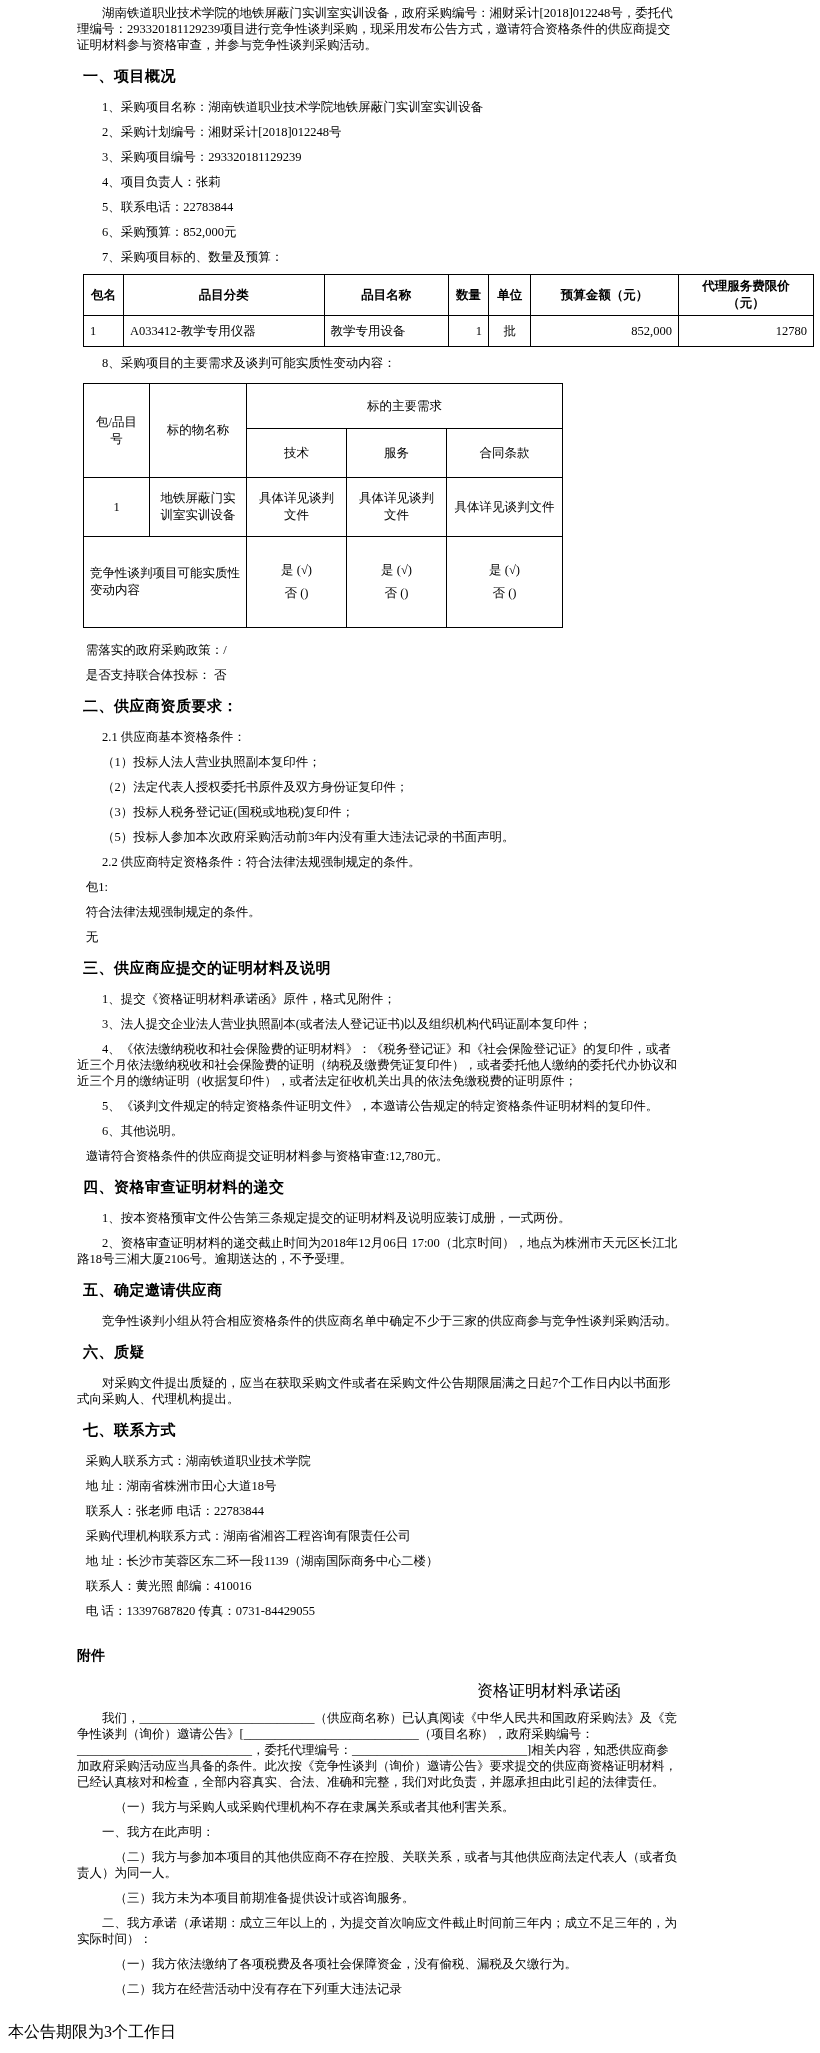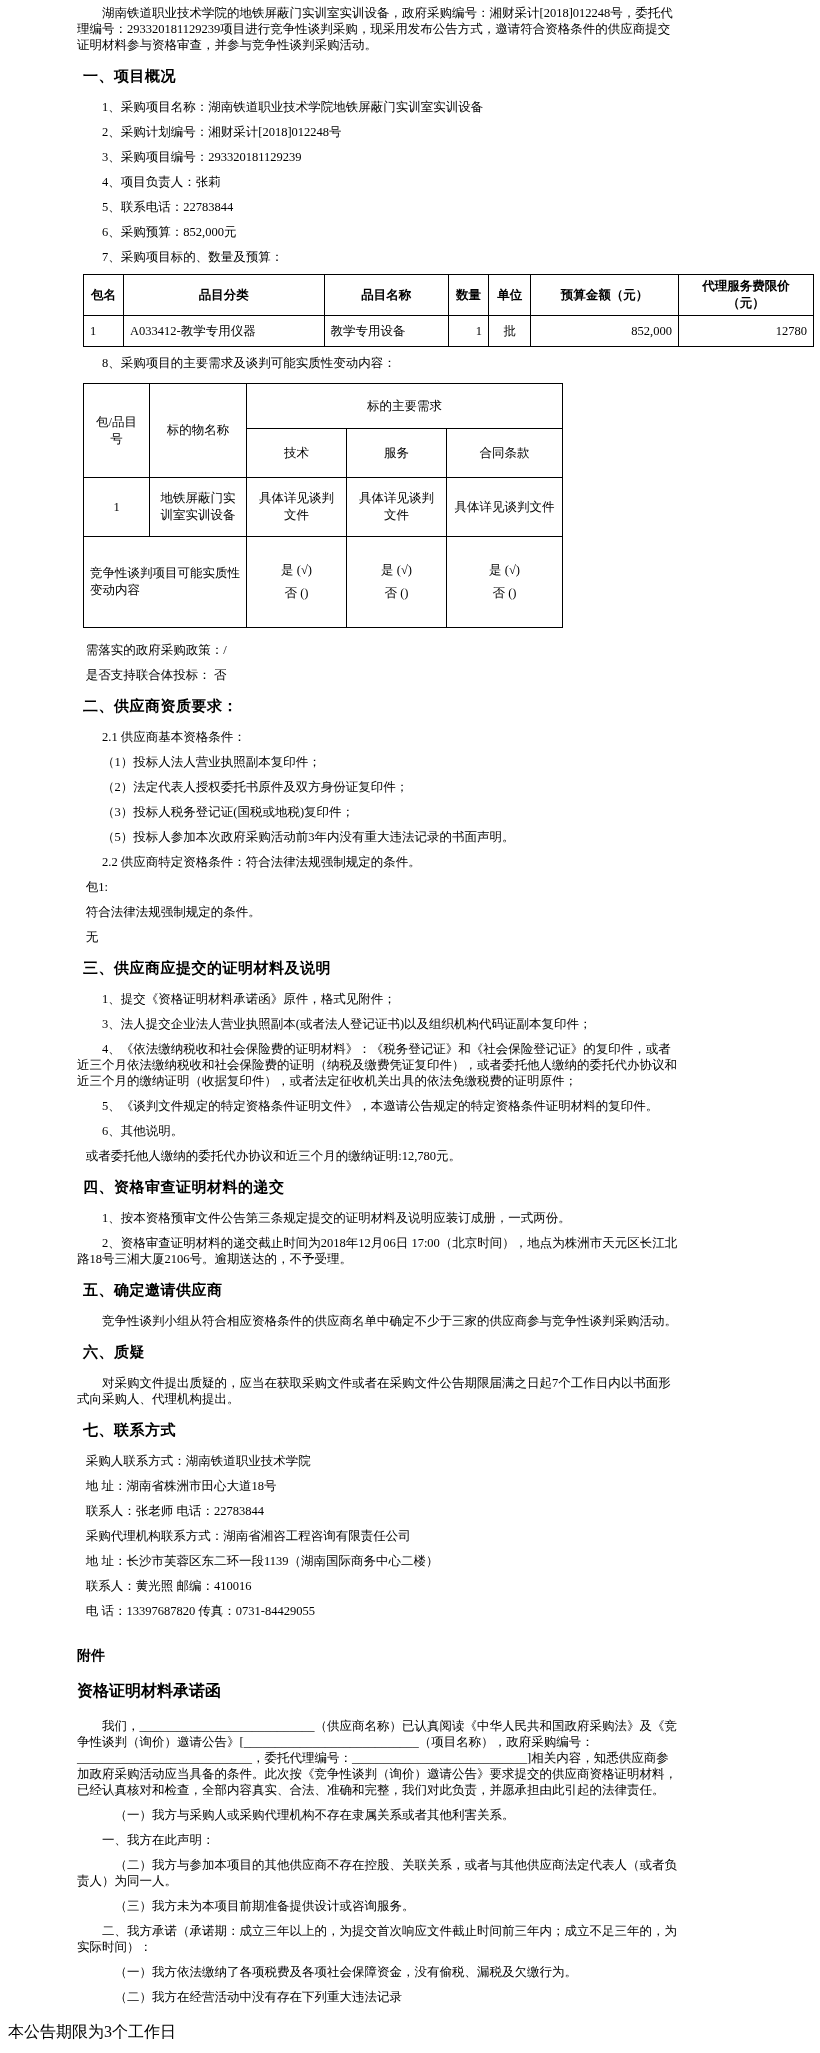--- a/index.html
+++ b/index.html
@@ -21,21 +21,21 @@
   .ta-l { text-align:left; } .ta-r { text-align:right; } .ta-c { text-align:center; }
   .tbl2 { margin:12px 0 14px 6px; table-layout:fixed; }
   .tbl2 th, .tbl2 td { font-weight:normal; text-align:center; vertical-align:middle; }
   .tbl2 .h1row th { height:38px; }
   .tbl2 .h2row th { height:42px; }
   .tbl2 .drow td { height:52px; }
   .tbl2 .crow td { height:84px; }
   .tbl2 .row-label { text-align:left; }
   .yn { margin:6px 0; }
   .att-label { font-size:14px; font-weight:bold; margin:28px 0 14px 0; }
-  .att-title { font-size:16px; font-weight:bold; text-align:left; margin:16px 60px 16px 0; }
+  .att-title { font-size:16px; font-weight:normal; text-align:right; margin:16px 60px 8px 0; }
   .footer-note { position:absolute; left:8px; bottom:10px; font-size:16px; }
 </style>
 </head>
 <body>
 
 <div class="page">
 
   <p class="p indent">湖南铁道职业技术学院的地铁屏蔽门实训室实训设备，政府采购编号：湘财采计[2018]012248号，委托代理编号：293320181129239项目进行竞争性谈判采购，现采用发布公告方式，邀请符合资格条件的供应商提交证明材料参与资格审查，并参与竞争性谈判采购活动。</p>
 
   <h2 class="sec">一、项目概况</h2>
@@ -138,21 +138,21 @@
   <p class="p small-indent">包1:</p>
   <p class="p small-indent">符合法律法规强制规定的条件。</p>
   <p class="p small-indent gap-top">无</p>
 
   <h2 class="sec gap-top-lg">三、供应商应提交的证明材料及说明</h2>
   <p class="p indent gap-top">1、提交《资格证明材料承诺函》原件，格式见附件；</p>
   <p class="p indent">3、法人提交企业法人营业执照副本(或者法人登记证书)以及组织机构代码证副本复印件；</p>
   <p class="p indent">4、《依法缴纳税收和社会保险费的证明材料》：《税务登记证》和《社会保险登记证》的复印件，或者近三个月依法缴纳税收和社会保险费的证明（纳税及缴费凭证复印件），或者委托他人缴纳的委托代办协议和近三个月的缴纳证明（收据复印件），或者法定征收机关出具的依法免缴税费的证明原件；</p>
   <p class="p indent">5、《谈判文件规定的特定资格条件证明文件》，本邀请公告规定的特定资格条件证明材料的复印件。</p>
   <p class="p indent">6、其他说明。</p>
-  <p class="p small-indent">或者委托他人缴纳的委托代办协议和近三个月的缴纳证明:12,780元。</p>
+  <p class="p small-indent">邀请符合资格条件的供应商提交证明材料参与资格审查:12,780元。</p>
 
   <h2 class="sec">四、资格审查证明材料的递交</h2>
   <p class="p indent gap-top">1、按本资格预审文件公告第三条规定提交的证明材料及说明应装订成册，一式两份。</p>
   <p class="p indent">2、资格审查证明材料的递交截止时间为2018年12月06日 17:00（北京时间），地点为株洲市天元区长江北路18号三湘大厦2106号。逾期送达的，不予受理。</p>
 
   <h2 class="sec">五、确定邀请供应商</h2>
   <p class="p indent gap-top">竞争性谈判小组从符合相应资格条件的供应商名单中确定不少于三家的供应商参与竞争性谈判采购活动。</p>
 
   <h2 class="sec">六、质疑</h2>
   <p class="p indent gap-top">对采购文件提出质疑的，应当在获取采购文件或者在采购文件公告期限届满之日起7个工作日内以书面形式向采购人、代理机构提出。</p>

